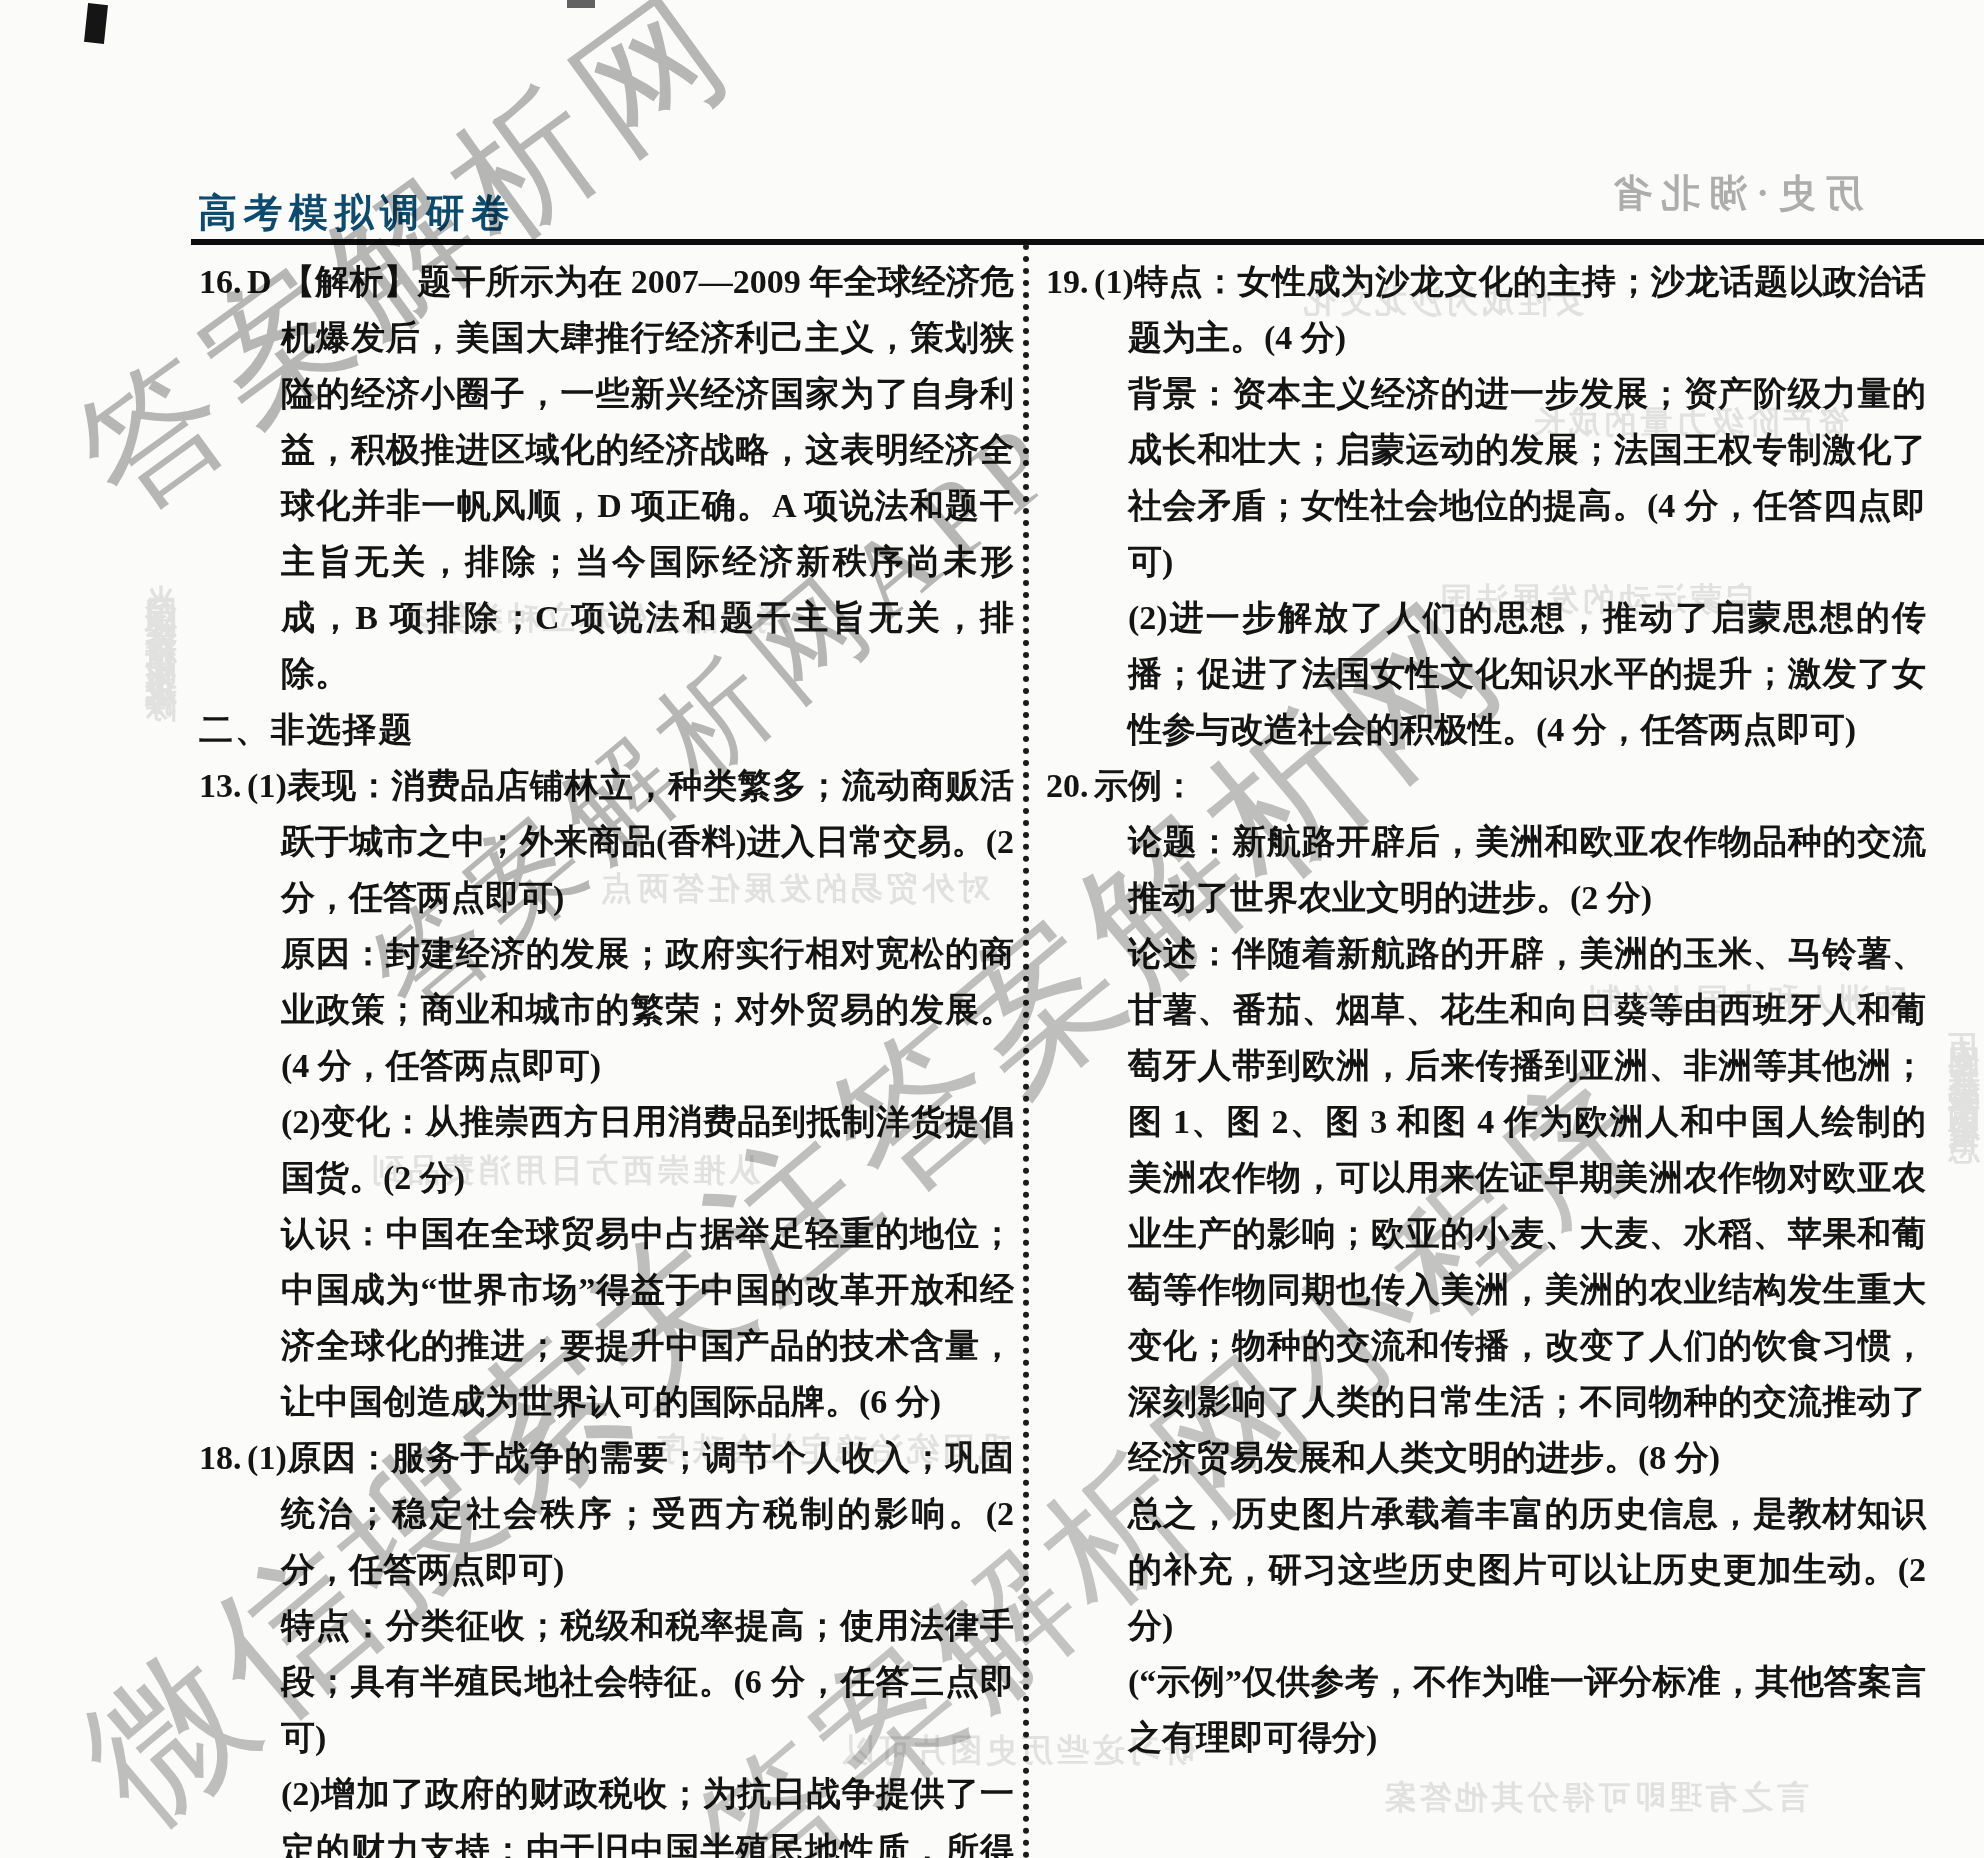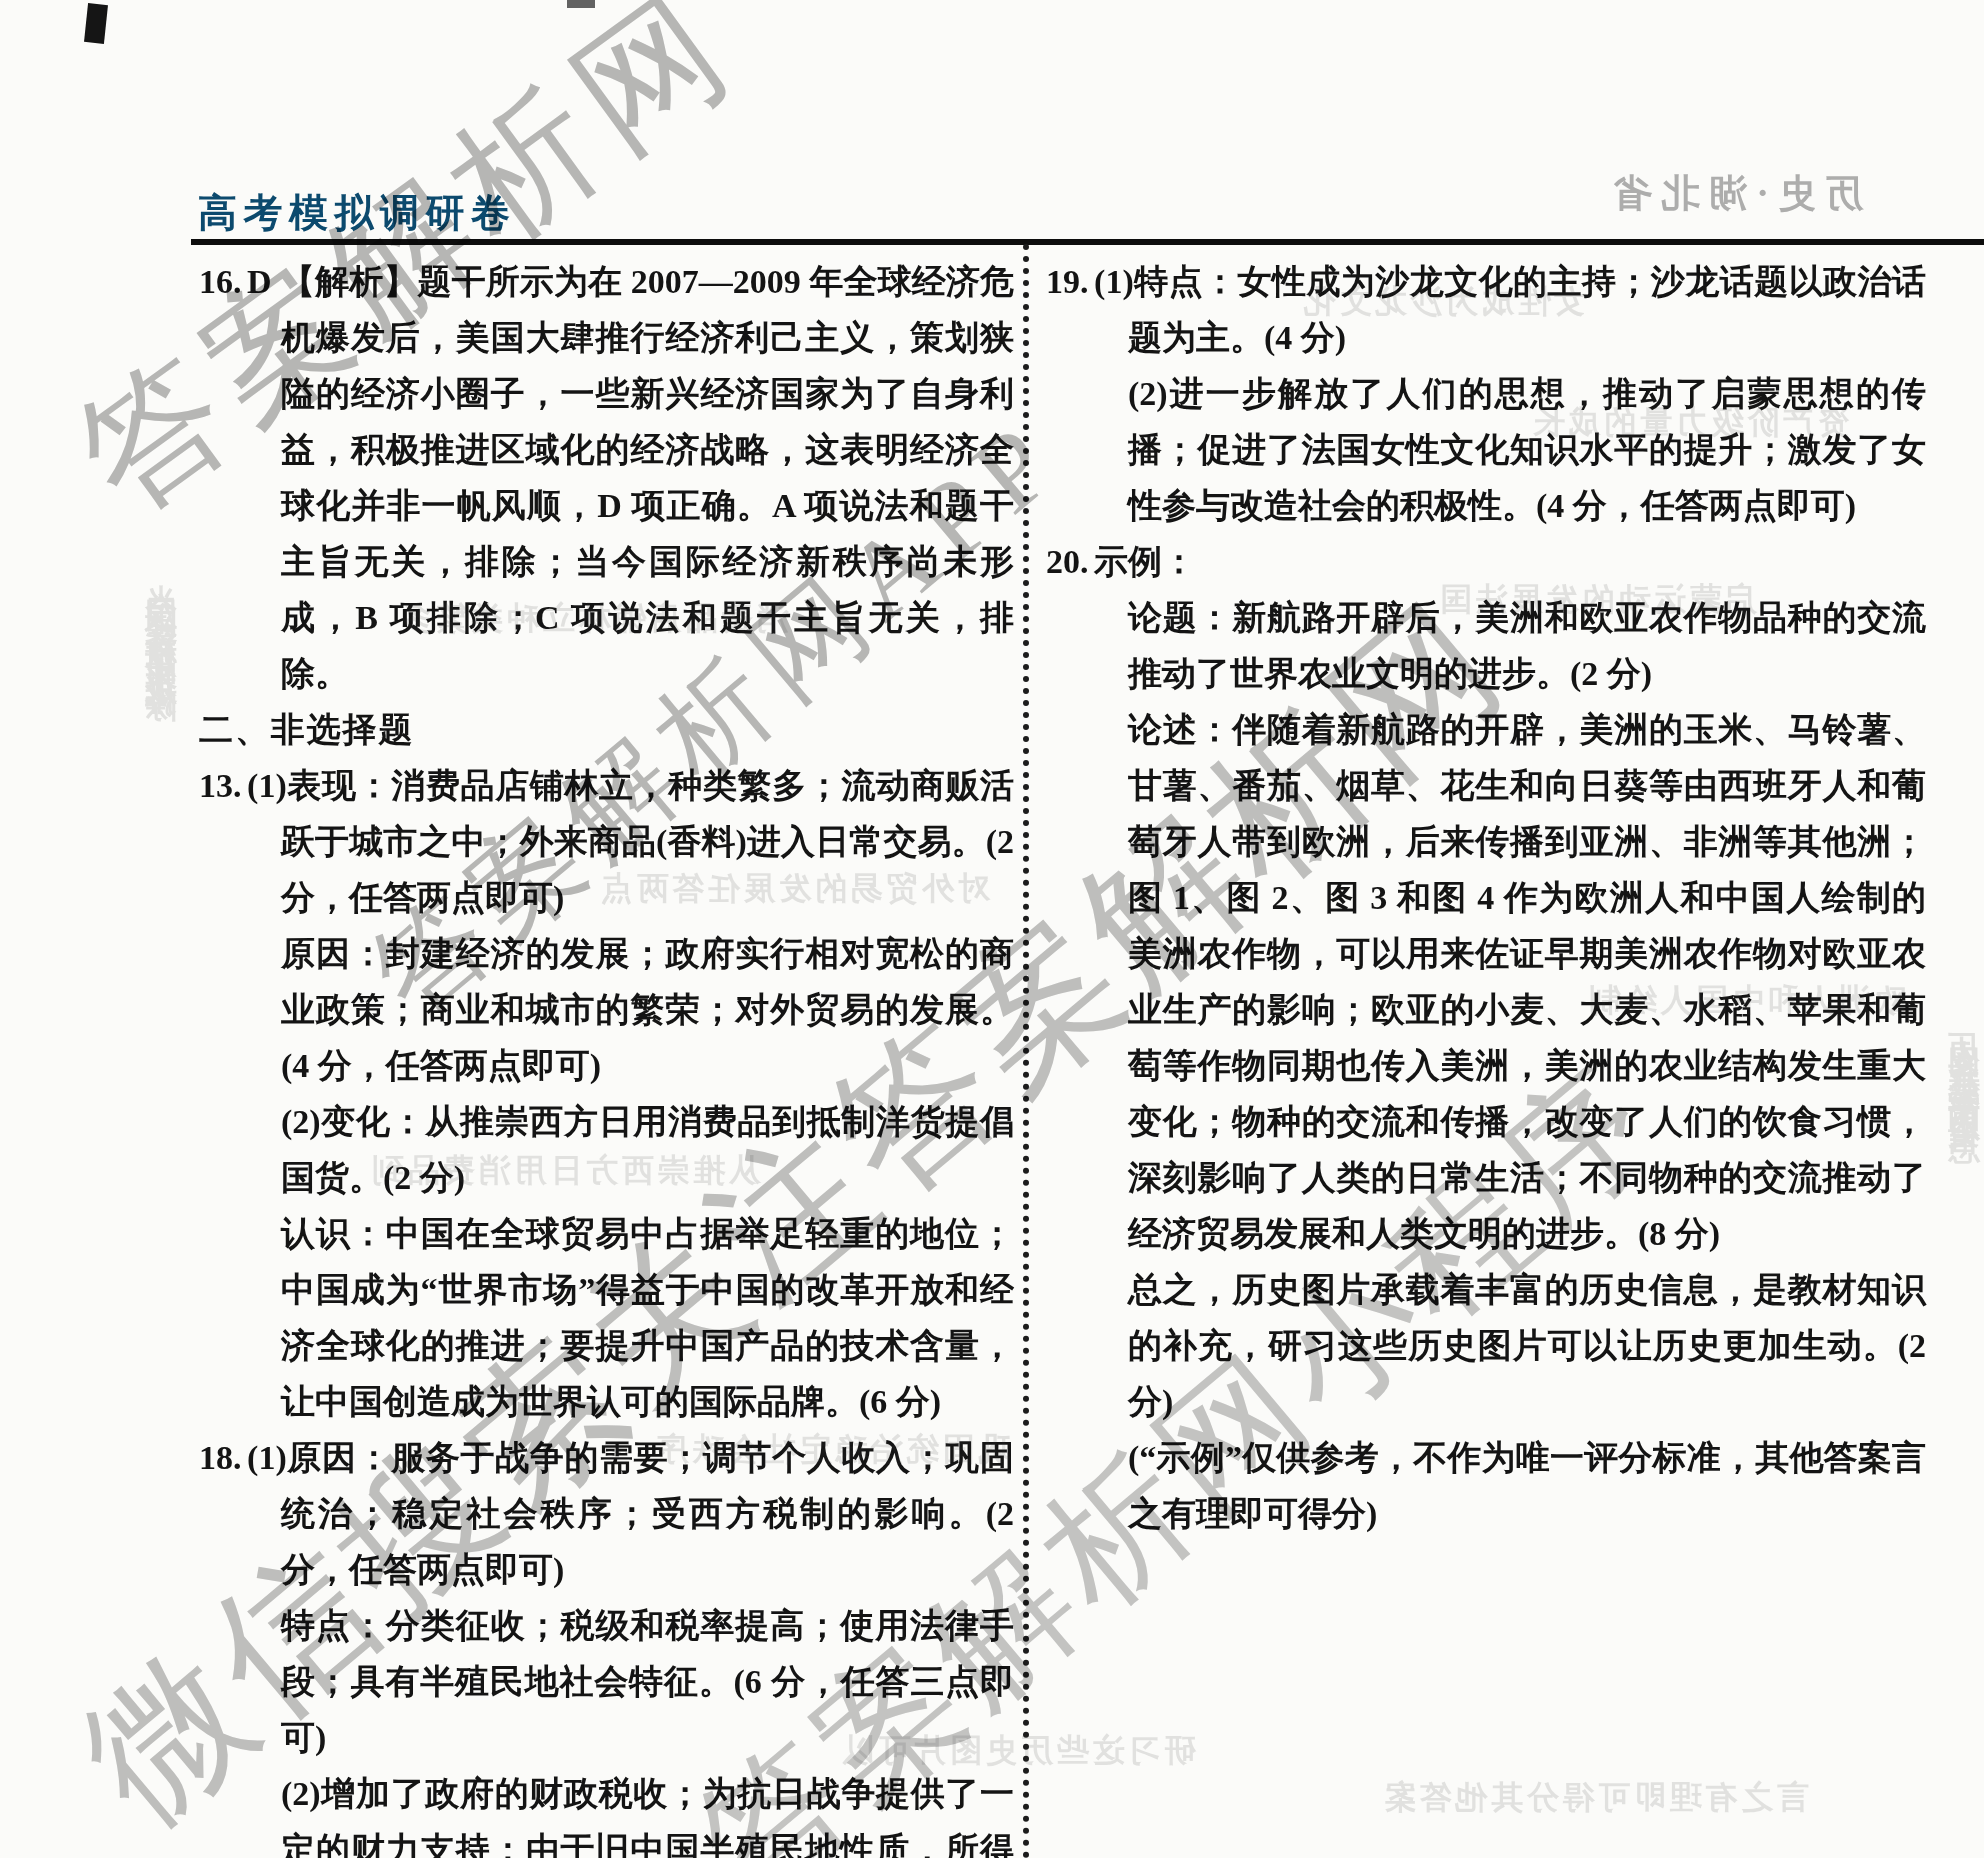--- a/index.html
+++ b/index.html
@@ -97,20 +97,21 @@
     <p class="para ind">(2)变化：从推崇西方日用消费品到抵制洋货提倡国货。(2 分)</p>
     <p class="para ind">认识：中国在全球贸易中占据举足轻重的地位；中国成为“世界市场”得益于中国的改革开放和经济全球化的推进；要提升中国产品的技术含量，让中国创造成为世界认可的国际品牌。(6 分)</p>
 
     <p class="para hang"><span class="qnum">18.</span><span>(1)原因：服务于战争的需要；调节个人收入；巩固统治；稳定社会秩序；受西方税制的影响。(2 分，任答两点即可)</span></p>
     <p class="para ind">特点：分类征收；税级和税率提高；使用法律手段；具有半殖民地社会特征。(6 分，任答三点即可)</p>
     <p class="para ind">(2)增加了政府的财政税收；为抗日战争提供了一定的财力支持；由于旧中国半殖民地性质，所得税征收不能实现自主。(6 分)</p>
   </div>
 
   <div class="col" id="col-right">
     <p class="para hang"><span class="qnum">19.</span><span>(1)特点：女性成为沙龙文化的主持；沙龙话题以政治话题为主。(4 分)</span></p>
+    <p class="para ind">背景：资本主义经济的进一步发展；资产阶级力量的成长和壮大；启蒙运动的发展；法国王权专制激化了社会矛盾；女性社会地位的提高。(4 分，任答四点即可)</p>
     <p class="para ind">(2)进一步解放了人们的思想，推动了启蒙思想的传播；促进了法国女性文化知识水平的提升；激发了女性参与改造社会的积极性。(4 分，任答两点即可)</p>
 
     <p class="para hang"><span class="qnum">20.</span><span>示例：</span></p>
     <p class="para ind">论题：新航路开辟后，美洲和欧亚农作物品种的交流推动了世界农业文明的进步。(2 分)</p>
     <p class="para ind">论述：伴随着新航路的开辟，美洲的玉米、马铃薯、甘薯、番茄、烟草、花生和向日葵等由西班牙人和葡萄牙人带到欧洲，后来传播到亚洲、非洲等其他洲；图 1、图 2、图 3 和图 4 作为欧洲人和中国人绘制的美洲农作物，可以用来佐证早期美洲农作物对欧亚农业生产的影响；欧亚的小麦、大麦、水稻、苹果和葡萄等作物同期也传入美洲，美洲的农业结构发生重大变化；物种的交流和传播，改变了人们的饮食习惯，深刻影响了人类的日常生活；不同物种的交流推动了经济贸易发展和人类文明的进步。(8 分)</p>
     <p class="para ind">总之，历史图片承载着丰富的历史信息，是教材知识的补充，研习这些历史图片可以让历史更加生动。(2 分)</p>
     <p class="para ind">(“示例”仅供参考，不作为唯一评分标准，其他答案言之有理即可得分)</p>
   </div>
 
   <div class="wm wm1">答案解析网</div>

